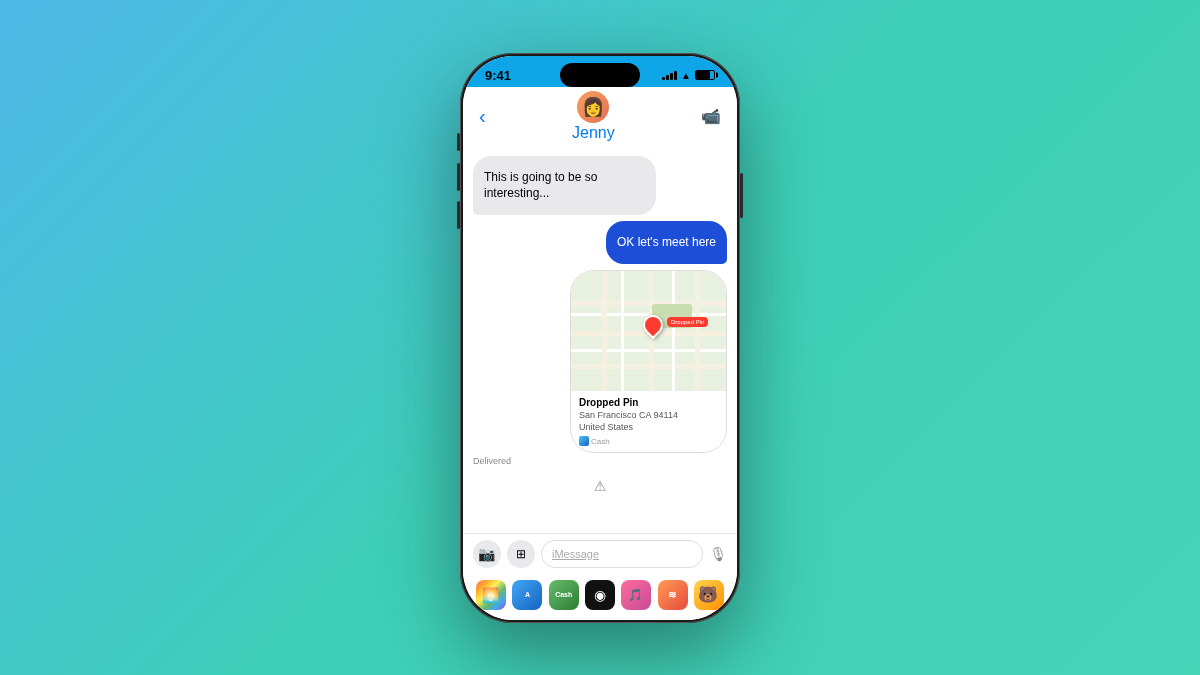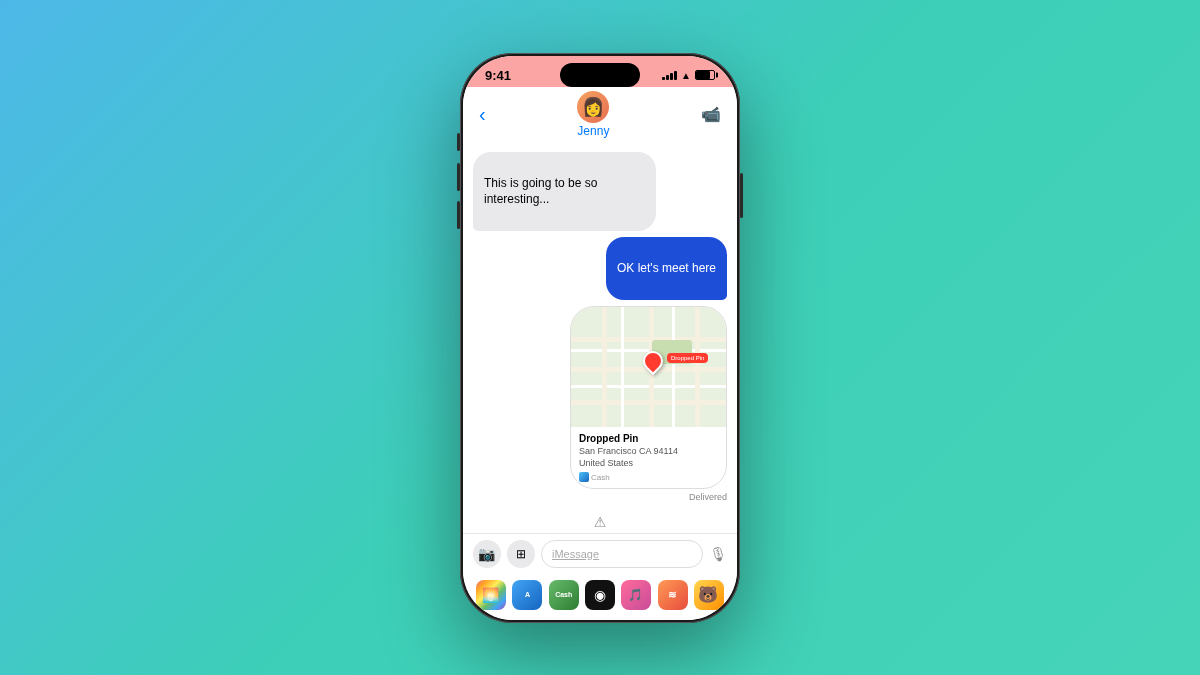--- a/index.html
+++ b/index.html
@@ -42,21 +42,21 @@
       overflow: hidden;
       display: flex;
       flex-direction: column;
     }
 
     .status-bar {
       display: flex;
       justify-content: space-between;
       align-items: center;
       padding: 12px 22px 4px;
-      background: #fca5a5;
+      background: #0ea5e9;
       flex-shrink: 0;
     }
     .status-time {
       font-size: 13px;
       font-weight: 600;
       color: #000;
     }
     .status-icons {
       display: flex;
       align-items: center;
@@ -139,21 +139,21 @@
       border-radius: 50%;
       background: linear-gradient(135deg, #f4a261, #e76f51);
       overflow: hidden;
       display: flex;
       align-items: center;
       justify-content: center;
       font-size: 18px;
       margin-bottom: 1px;
     }
     .nav-name {
-      font-size: 12px;
+      font-size: 16px;
       color: #007AFF;
       font-weight: 500;
     }
     .nav-video {
       color: #007AFF;
       font-size: 16px;
     }
 
     .messages-scroll {
       flex: 1;
@@ -167,21 +167,21 @@
     .messages-scroll::-webkit-scrollbar { display: none; }
 
     .bubble-row {
       display: flex;
     }
     .bubble-row.received { justify-content: flex-start; }
     .bubble-row.sent { justify-content: flex-end; }
 
     .bubble {
       max-width: 72%;
-      padding: 23px 11px;
+      padding: 13px 11px;
       border-radius: 18px;
       font-size: 12px;
       line-height: 1.4;
     }
     .bubble.received {
       background: #E9E9EB;
       color: #000;
       border-bottom-left-radius: 5px;
     }
     .bubble.sent {
@@ -277,21 +277,21 @@
     .maps-logo {
       width: 10px;
       height: 10px;
       background: linear-gradient(135deg, #4fc3f7, #1565c0);
       border-radius: 2px;
     }
 
     .delivered-label {
       font-size: 9px;
       color: #888;
-      text-align: right;
+      text-align: left;
       margin-top: -3px;
     }
 
     .system-notice {
       display: flex;
       flex-direction: column;
       align-items: center;
       padding: 4px 20px;
       font-size: 9px;
       color: #888;

